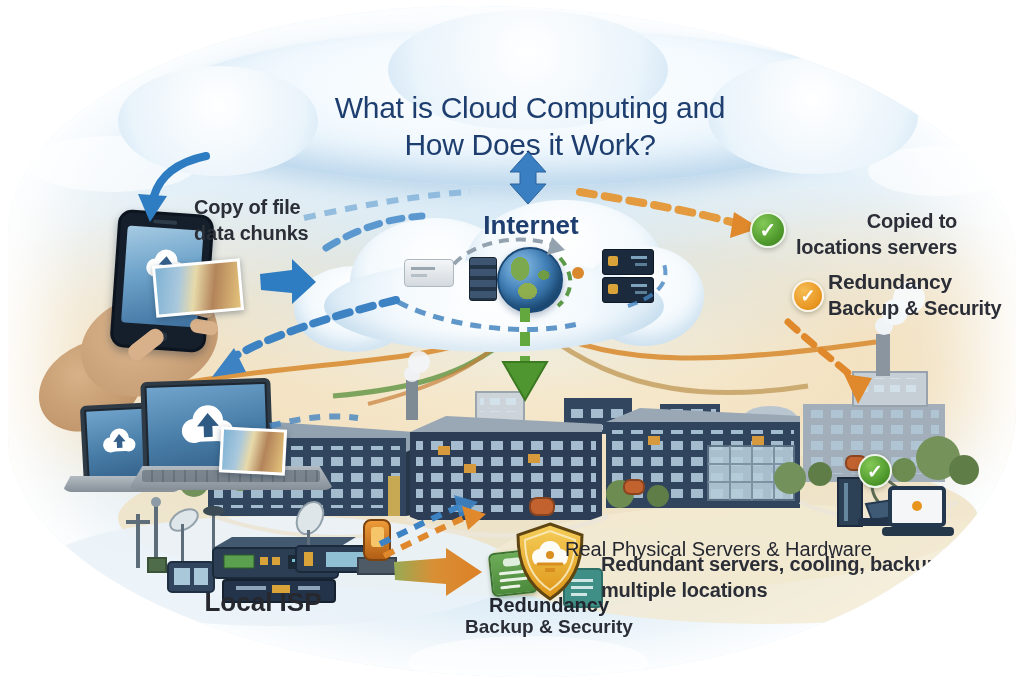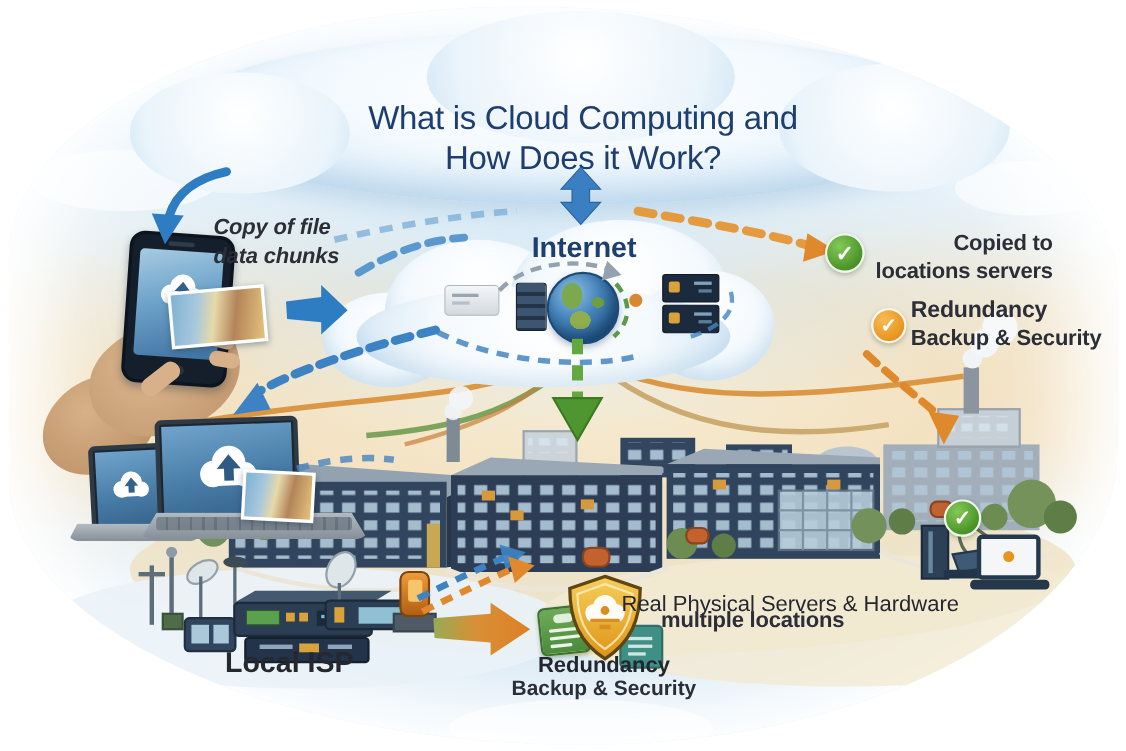--- a/index.html
+++ b/index.html
@@ -81,21 +81,21 @@
   .keys{position:absolute;inset:4px 14px 8px 14px;border-radius:3px;
     background:repeating-linear-gradient(90deg,#6f7a84 0 9px,#59646e 9px 11px);opacity:.8;}
   .cloudicon{position:absolute;}
   
   .check{position:absolute;border-radius:50%;display:flex;align-items:center;justify-content:center;
     color:#fff;font-weight:bold;border:2px solid rgba(255,255,255,.9);box-shadow:0 2px 5px rgba(60,60,40,.3);}
   .check.green{background:radial-gradient(circle at 35% 30%, #83c957, #4a9428 70%, #3a7a1e);}
   .check.orange{background:radial-gradient(circle at 35% 30%, #f6bc55, #e8951f 70%, #c97a12);}
   
   .note{font-size:20px;font-weight:600;line-height:1.3;color:#2b2e36;letter-spacing:-.2px;}
-  .file-note{left:186px;top:188px;font-style:italic;}
+  .file-note{left:186px;top:188px;}
   .copied-note{left:788px;top:202px;text-align:right;}
   .red-note{left:820px;top:262px;}
   .red-note .t{font-weight:800;font-size:21px;}
   .dc-title{left:597px;top:475px;width:240px;text-align:center;font-size:29px;font-weight:800;color:#23262e;letter-spacing:-.3px;}
   .dc-sub{left:557px;top:532px;width:320px;font-size:20px;font-weight:400;color:#24272f;}
   .dc-note{left:593px;top:545px;}
   .isp-label{left:175px;top:581px;width:160px;text-align:center;font-size:26px;font-weight:800;color:#26282e;}
   .shield-title{left:471px;top:588px;width:140px;text-align:center;font-size:20px;font-weight:800;color:#23262e;}
   .shield-sub{left:451px;top:610px;width:180px;text-align:center;font-size:19px;font-weight:600;color:#2b2e36;}
   
@@ -463,20 +463,21 @@
     <div class="check orange abs" style="left:784px;top:274px;width:28px;height:28px;font-size:18px">
         <span>✓</span>
       </div>
     <div class="abs note red-note">
       <div class="t">Redundancy</div>
       <div>Backup &amp; Security</div>
     </div>
 
     <div class="abs dc-sub">Real Physical Servers &amp; Hardware</div>
     <div class="abs note dc-note">
+      <div>Redundant servers, cooling, backup power,</div>
       <div>multiple locations</div>
     </div>
 
     <div class="check green abs" style="left:850px;top:448px;width:30px;height:30px;font-size:19px">
         <span>✓</span>
       </div>
 
     <div class="abs isp-label">Local ISP</div>
     <div class="abs shield-title">Redundancy</div>
     <div class="abs shield-sub">Backup &amp; Security</div>

